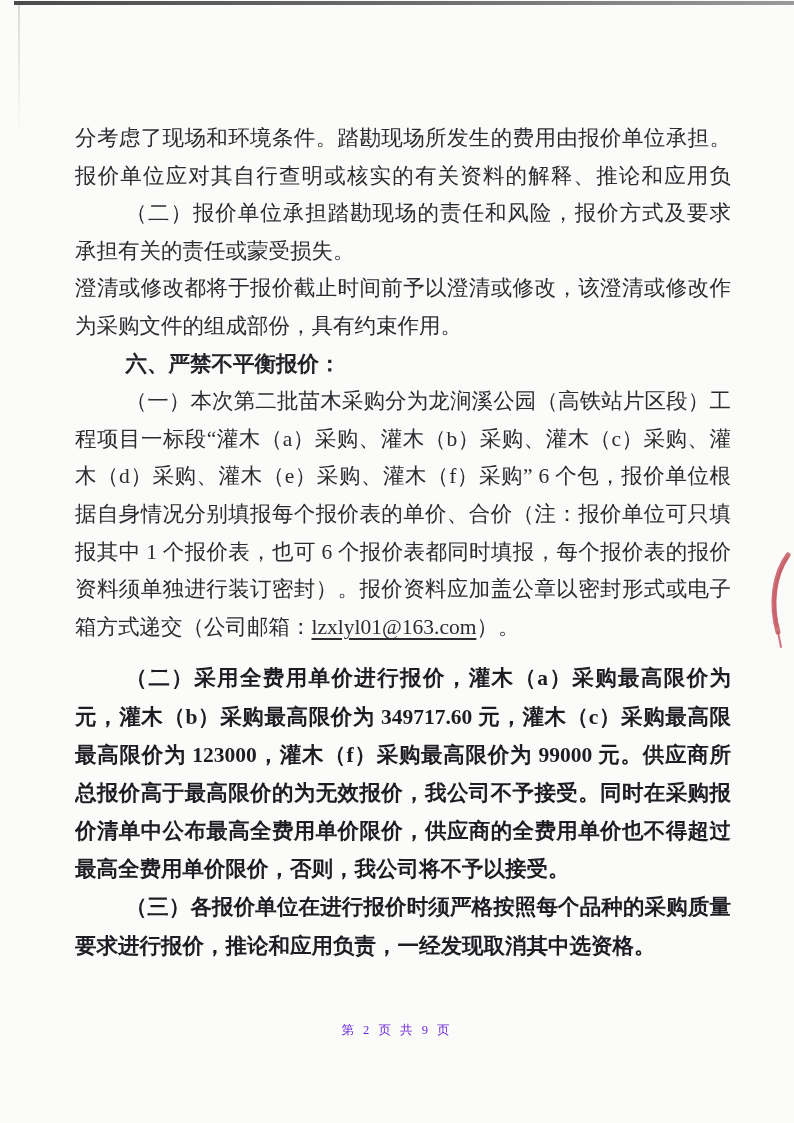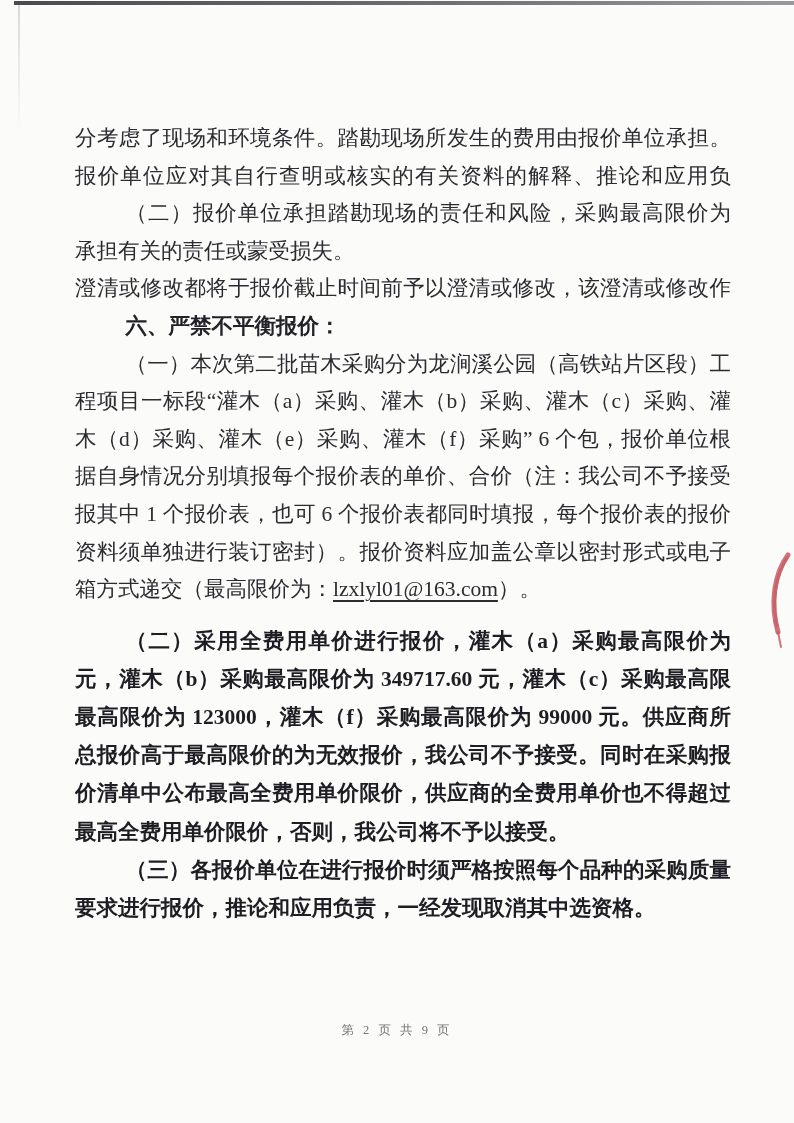--- a/index.html
+++ b/index.html
@@ -72,52 +72,53 @@
   .block2 { margin-top: 13px; }
   
   .footer {
     position: absolute;
     top: 1022px;
     left: 0;
     width: 100%;
     text-align: center;
     font-size: 12.5px;
     letter-spacing: 3px;
-    color: #737373;
+    color: #6d28d9;
   }
   
   .red-mark {
     position: absolute;
     left: 762px;
     top: 548px;
     width: 32px;
     height: 110px;
   }
 </style>
 </head>
 <body>
 
 <div class="top-edge"></div>
 <div class="left-edge"></div>
 
 <div class="text-area">
   <div class="block1">
     <div class="line">分考虑了现场和环境条件。踏勘现场所发生的费用由报价单位承担。</div>
     <div class="line">报价单位应对其自行查明或核实的有关资料的解释、推论和应用负责。</div>
-    <div class="line indent">（二）报价单位承担踏勘现场的责任和风险，采购最高限价为</div>
+    <div class="line indent">（二）报价单位承担踏勘现场的责任和风险，报价方式及要求</div>
     <div class="line short">承担有关的责任或蒙受损失。</div>
     <div class="line">澄清或修改都将于报价截止时间前予以澄清或修改，该澄清或修改作</div>
+    <div class="line short">为采购文件的组成部份，具有约束作用。</div>
     <div class="line short indent heading">六、严禁不平衡报价：</div>
     <div class="line indent">（一）本次第二批苗木采购分为龙涧溪公园（高铁站片区段）工</div>
     <div class="line">程项目一标段“灌木（a）采购、灌木（b）采购、灌木（c）采购、灌</div>
     <div class="line">木（d）采购、灌木（e）采购、灌木（f）采购” 6 个包，报价单位根</div>
-    <div class="line">据自身情况分别填报每个报价表的单价、合价（注：我公司不予接受</div>
+    <div class="line">据自身情况分别填报每个报价表的单价、合价（注：报价单位可只填</div>
     <div class="line">报其中 1 个报价表，也可 6 个报价表都同时填报，每个报价表的报价</div>
     <div class="line">资料须单独进行装订密封）。报价资料应加盖公章以密封形式或电子邮</div>
-    <div class="line short"><span>箱方式递交（最高限价为：</span><span class="email">lzxlyl01@163.com</span><span>）。</span></div>
+    <div class="line short"><span>箱方式递交（公司邮箱：</span><span class="email">lzxlyl01@163.com</span><span>）。</span></div>
   </div>
 
   <div class="block2 bold-block">
     <div class="line indent">（二）采用全费用单价进行报价，灌木（a）采购最高限价为 224513</div>
     <div class="line">元，灌木（b）采购最高限价为 349717.60 元，灌木（c）采购最高限价</div>
     <div class="line">最高限价为 123000，灌木（f）采购最高限价为 99000 元。供应商所报</div>
     <div class="line">总报价高于最高限价的为无效报价，我公司不予接受。同时在采购报</div>
     <div class="line">价清单中公布最高全费用单价限价，供应商的全费用单价也不得超过</div>
     <div class="line short">最高全费用单价限价，否则，我公司将不予以接受。</div>
     <div class="line indent">（三）各报价单位在进行报价时须严格按照每个品种的采购质量</div>

